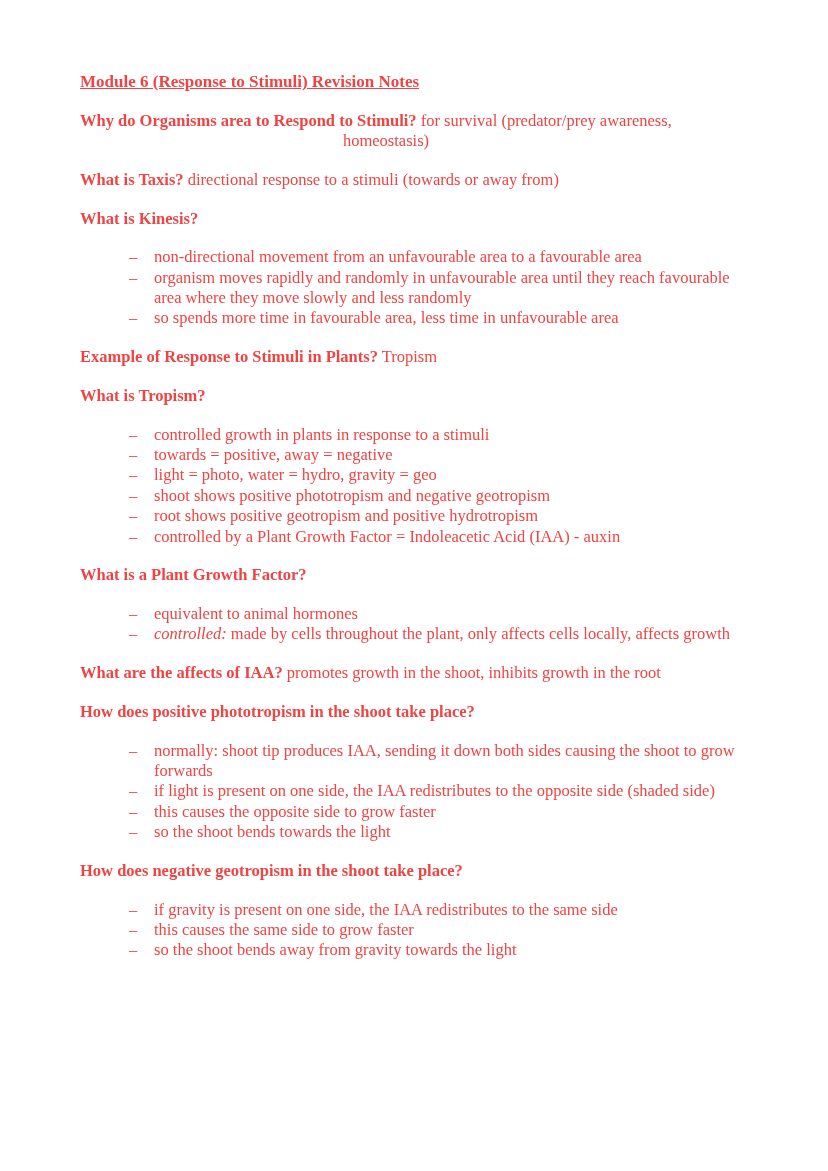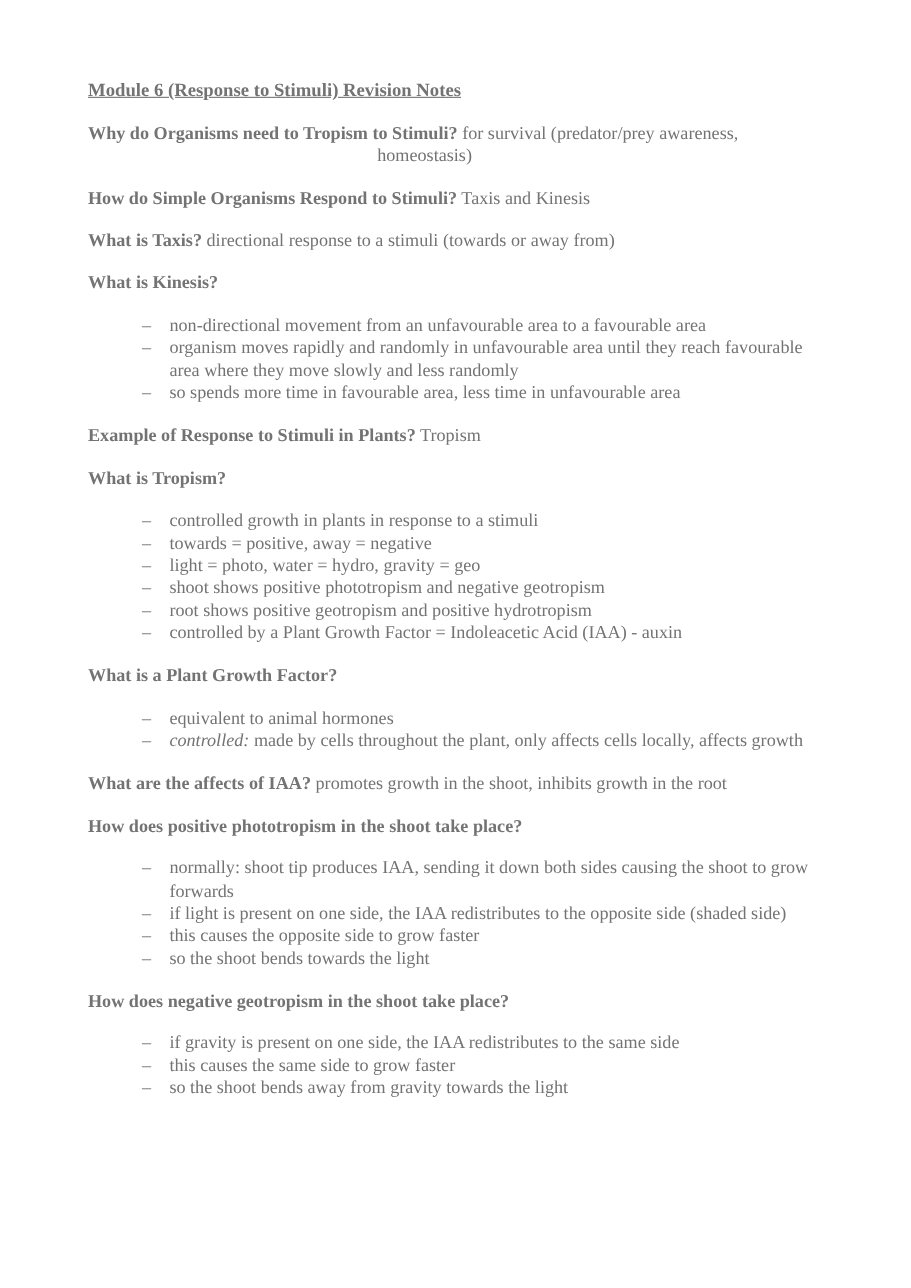--- a/index.html
+++ b/index.html
@@ -11,21 +11,21 @@
     position: relative;
     width: 828px;
     height: 1171px;
     background: #ffffff;
     box-sizing: border-box;
     padding: 72px 78px 0 80px;
     overflow: hidden;
     font-family: "Liberation Serif", "DejaVu Serif", serif;
     font-size: 16.5px;
     line-height: 20.4px;
-    color: #737373;
+    color: #ef4444;
   }
   .doc-title {
     font-size: 17px;
     font-weight: bold;
     text-decoration: underline;
     line-height: 20.4px;
     margin: 0 0 18.3px 0;
     white-space: nowrap;
   }
   .para {
@@ -64,22 +64,21 @@
   .italic-lead {
     font-style: italic;
   }
 </style>
 </head>
 <body>
 
 <div class="page">
   <div class="doc-title">Module 6 (Response to Stimuli) Revision Notes</div>
   <div id="blocks">
-      <div class="para"><span class="question">Why do Organisms need to Tropism to Stimuli?</span> <span class="answer">for survival (predator/prey awareness,</span><div class="answer-line2">homeostasis)</div></div>
-      <div class="para"><span class="question">How do Simple Organisms Respond to Stimuli?</span> <span class="answer">Taxis and Kinesis</span></div>
+      <div class="para"><span class="question">Why do Organisms area to Respond to Stimuli?</span> <span class="answer">for survival (predator/prey awareness,</span><div class="answer-line2">homeostasis)</div></div>
       <div class="para"><span class="question">What is Taxis?</span> <span class="answer">directional response to a stimuli (towards or away from)</span></div>
       <div class="para"><span class="question">What is Kinesis?</span></div>
       <div class="bullet-list">
         <div class="bullet-item">
           <span class="dash">–</span>
           <div class="item-body">
             <div class="line">non-directional movement from an unfavourable area to a favourable area</div>
           </div>
         </div>
         <div class="bullet-item">

